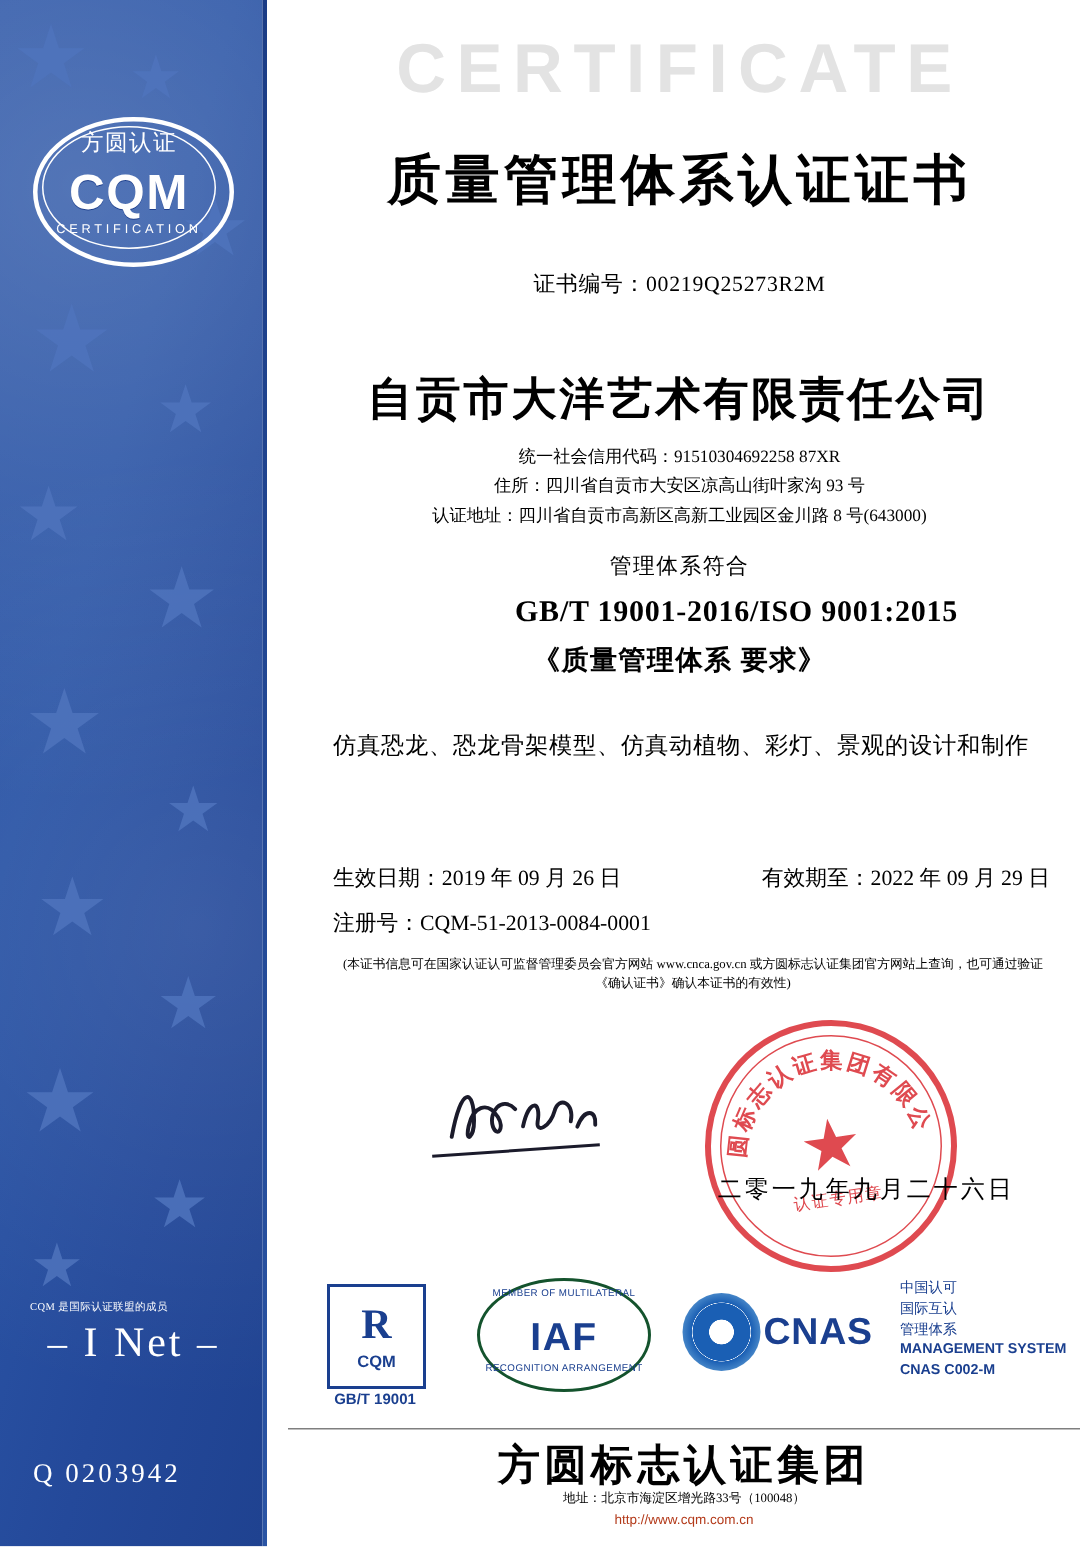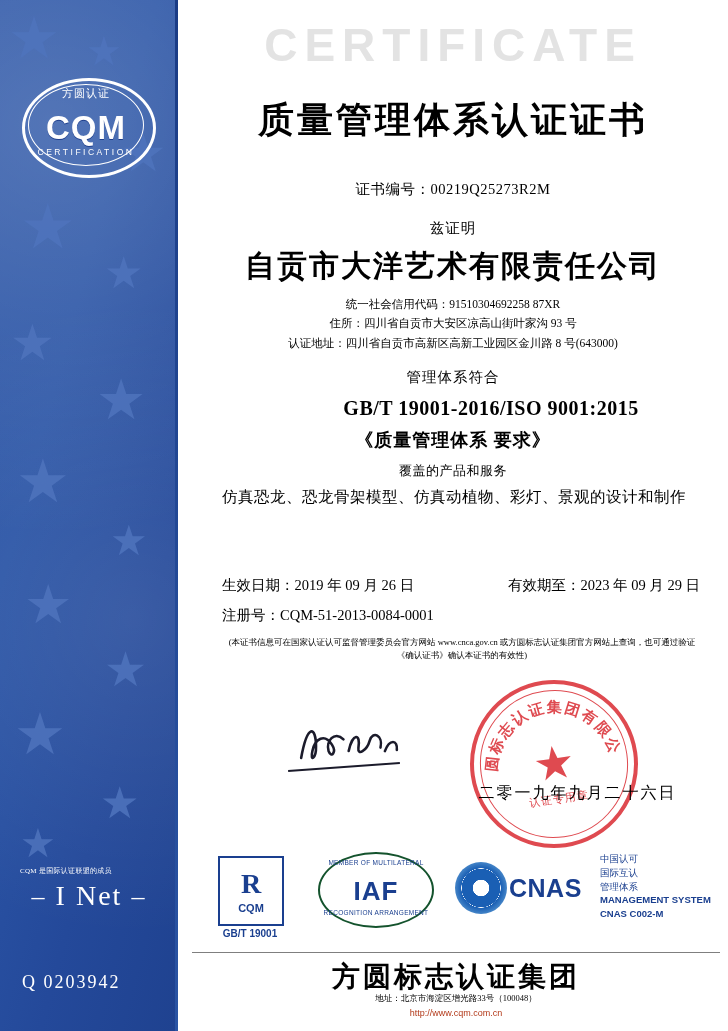--- a/index.html
+++ b/index.html
@@ -57,21 +57,21 @@
     border:1.5px solid #ffffff;border-radius:50%/50%;
   }
   .cqm-text{
     position:absolute;left:0;top:31px;width:128px;text-align:center;
     color:#ffffff;font-family:"Liberation Sans",sans-serif;font-weight:bold;
     font-size:33px;letter-spacing:1px;
     text-shadow:0 1px 0 #1e3f8c;
   }
   .cqm-top{
     position:absolute;left:0;top:8px;width:128px;text-align:center;
-    color:#ffffff;font-size:11px;letter-spacing:1px;
+    color:#ffffff;font-size:15px;letter-spacing:1px;
   }
   .cqm-bottom{
     position:absolute;left:0;top:69px;width:128px;text-align:center;
     color:#ffffff;font-size:8.5px;letter-spacing:2.5px;
     font-family:"Liberation Sans",sans-serif;
   }
 
   
   .inet-caption{
     position:absolute;left:20px;top:866px;width:140px;text-align:left;
@@ -316,37 +316,35 @@
 
   <div class="sheet"></div>
 
   <div class="ghost-title">CERTIFICATE</div>
   <div class="main-title">质量管理体系认证证书</div>
 
   <div class="cert-no">
     <span>证书编号：</span><span>00219Q25273R2M</span>
   </div>
 
-  <div class="hereby">兹证明</div>
   <div class="company">自贡市大洋艺术有限责任公司</div>
 
   <div class="meta l1">统一社会信用代码：91510304692258 87XR</div>
   <div class="meta l2">住所：四川省自贡市大安区凉高山街叶家沟 93 号</div>
   <div class="meta l3">认证地址：四川省自贡市高新区高新工业园区金川路 8 号(643000)</div>
 
   <div class="conform">管理体系符合</div>
   <div class="standard">GB/T 19001-2016/ISO 9001:2015</div>
   <div class="standard-cn">《质量管理体系  要求》</div>
 
-  <div class="scope-label">覆盖的产品和服务</div>
   <div class="scope-text">仿真恐龙、恐龙骨架模型、仿真动植物、彩灯、景观的设计和制作</div>
 
   <div class="dates-row">
     <span>生效日期：2019 年 09 月 26 日</span>
-    <span>有效期至：2023 年 09 月 29 日</span>
+    <span>有效期至：2022 年 09 月 29 日</span>
   </div>
   <div class="reg-no">注册号：CQM-51-2013-0084-0001</div>
 
   <div class="note">
     <div>(本证书信息可在国家认证认可监督管理委员会官方网站 www.cnca.gov.cn 或方圆标志认证集团官方网站上查询，也可通过验证</div>
     <div>《确认证书》确认本证书的有效性)</div>
   </div>
 
   <div class="signature">
     <svg width="130" height="64" viewBox="0 0 130 64">

